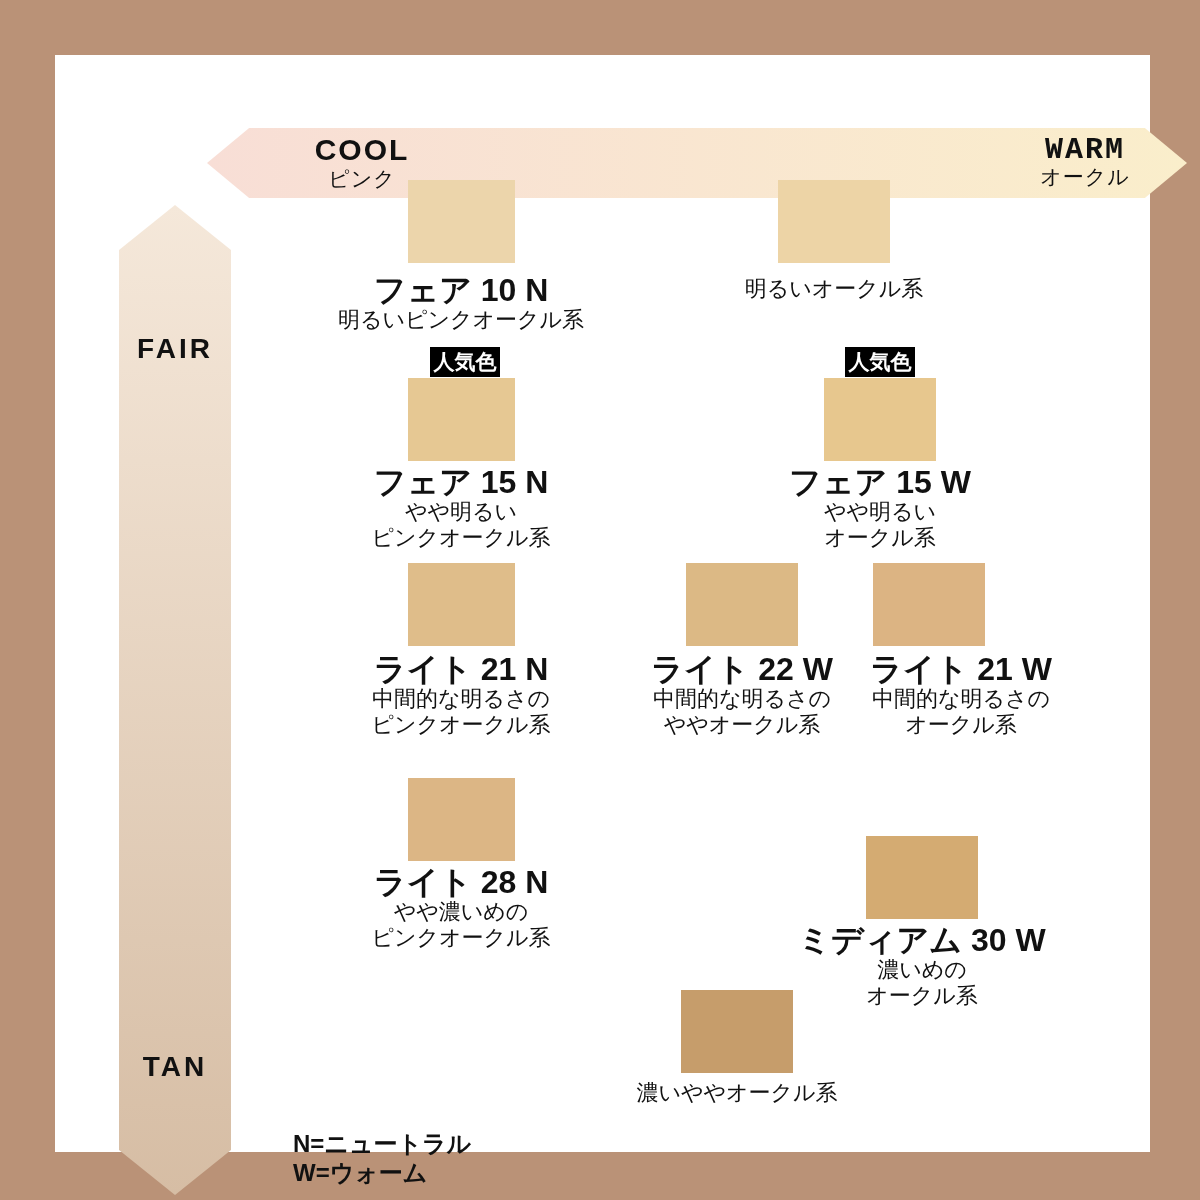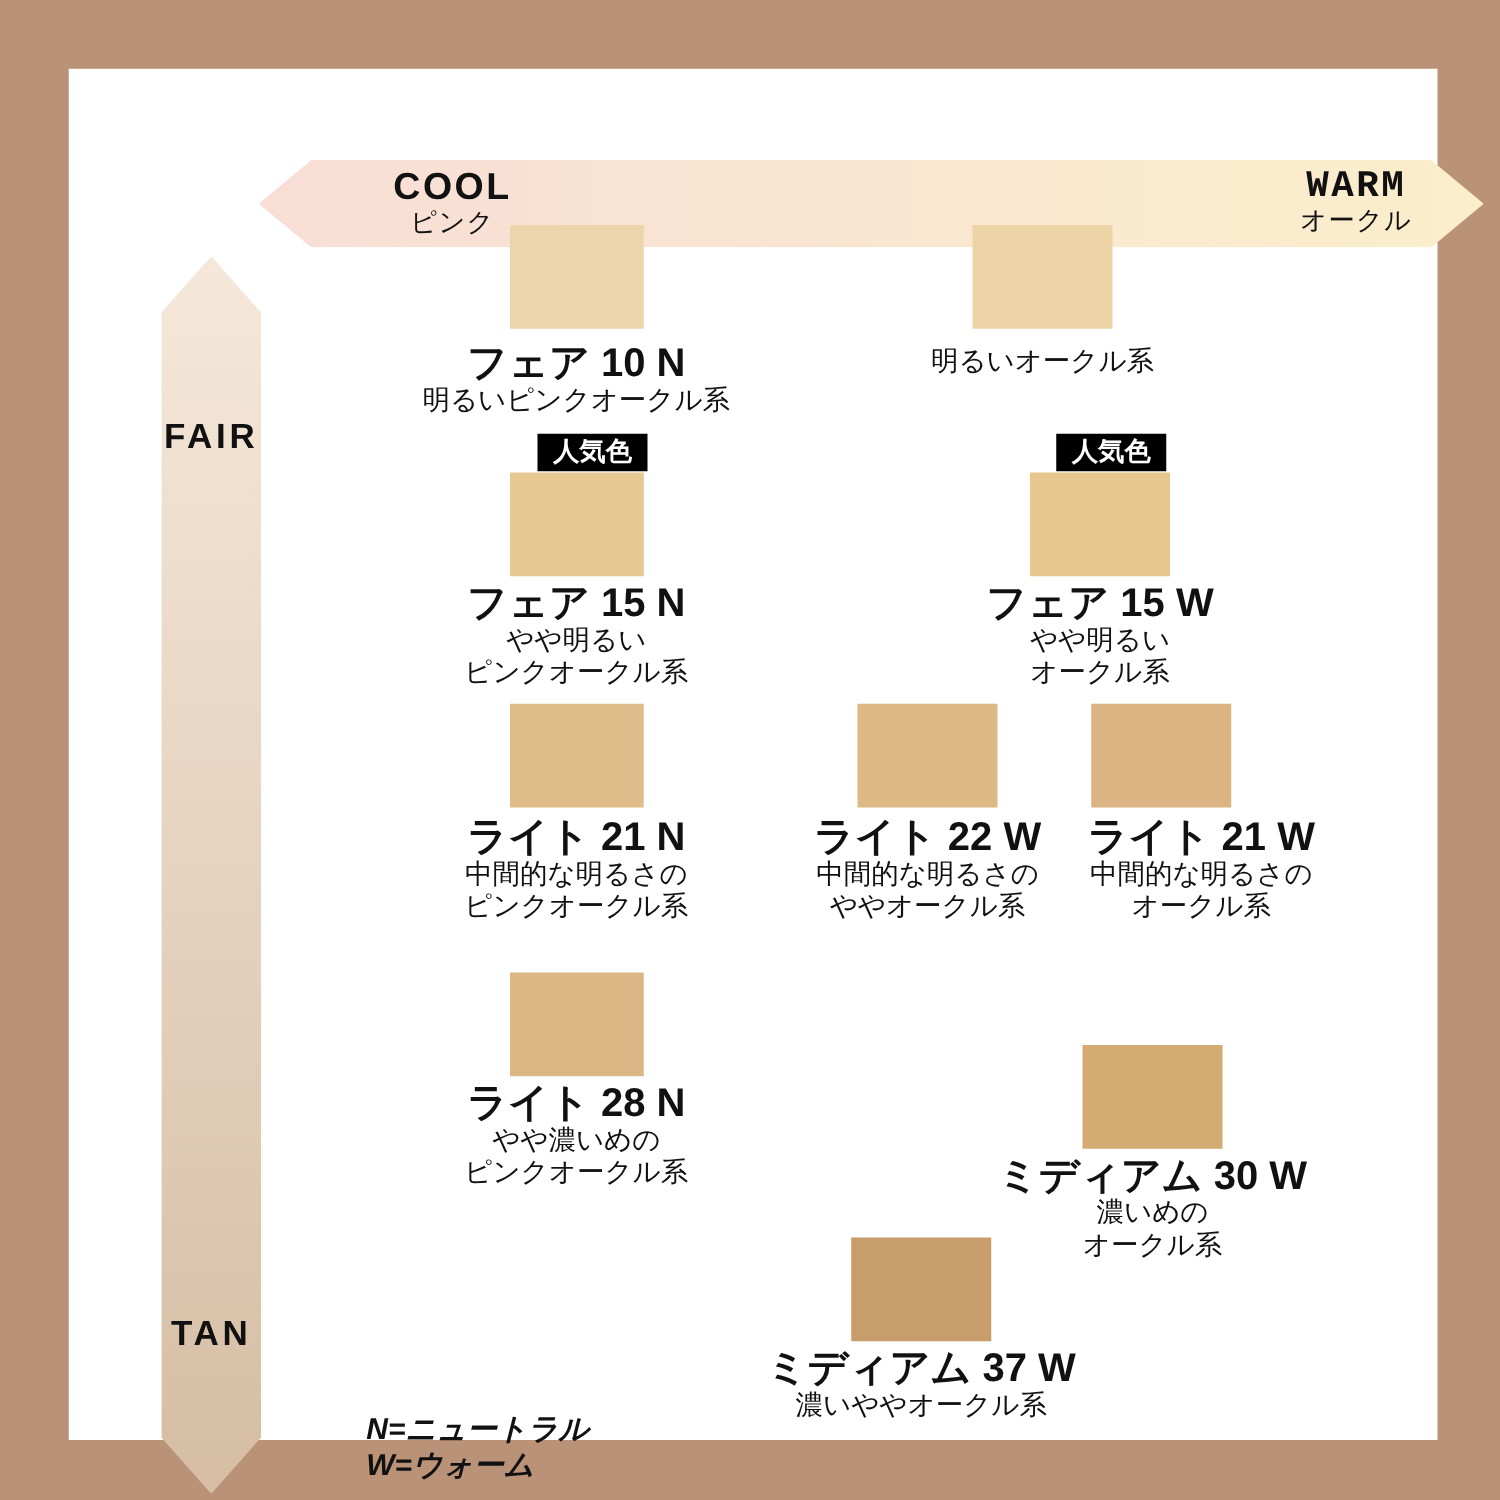--- a/index.html
+++ b/index.html
@@ -25,44 +25,44 @@
     clip-path: polygon(0 50%, 4.3% 0, 95.7% 0, 100% 50%, 95.7% 100%, 4.3% 100%);
   }
   .h-axis-label { position: absolute; width: 220px; text-align: center; top: 5px; }
   .h-axis-label .big { font-size: 30px; font-weight: bold; letter-spacing: 2px; line-height: 34px; }
   .h-axis-label .sub { font-size: 21px; line-height: 24px; letter-spacing: 1px; }
   .h-axis-label.cool { left: 45px; }
   .h-axis-label.warm { left: 768px; font-family: Liberation Mono, monospace; }
   
   .v-arrow {
     position: absolute;
-    left: 74px; top: 150px;
-    width: 80px; height: 990px;
+    left: 64px; top: 150px;
+    width: 112px; height: 990px;
     background: linear-gradient(to bottom, var(--v-top, #f5e8da), var(--v-bottom, #d6bda4));
     clip-path: polygon(50% 0, 100% 4.55%, 100% 95.45%, 50% 100%, 0 95.45%, 0 4.55%);
   }
   .v-axis-label {
     position: absolute; left: 0; width: 100%;
     text-align: center; font-size: 28px; font-weight: bold; letter-spacing: 3px;
   }
   .v-axis-label.fair { top: 128px; }
   .v-axis-label.tan  { top: 846px; }
   .swatch { position: absolute; height: 83px; }
   .shade-label { position: absolute; width: 340px; text-align: center; }
   .shade-label .name { font-size: 32px; font-weight: bold; line-height: 28px; margin-bottom: 3px; }
   .shade-label .desc { font-size: 22px; line-height: 26px; }
   .badge {
-    position: absolute; width: 88px; height: 30px;
+    position: absolute; width: 70px; height: 30px;
     background: var(--badge-bg, #000);
     color: var(--badge-text, #fff);
     font-size: 21px; font-weight: bold;
     text-align: center; line-height: 30px;
   }
   .legend { position: absolute; left: 238px; top: 1074px; }
-  .legend div { font-size: 24px; font-weight: bold; line-height: 29px; font-style: italic; }
+  .legend div { font-size: 24px; font-weight: bold; line-height: 29px; }
 </style>
 </head>
 <body>
 
 <div class="canvas">
   <div class="panel">
 
     <div class="h-arrow">
       <div class="h-axis-label cool">
         <div class="big">COOL</div>
@@ -129,21 +129,20 @@
       <div class="name">ライト 28 N</div>
       <div class="desc">やや濃いめの</div>
       <div class="desc">ピンクオークル系</div>
     </div>
     <div class="shade-label" style="left:697px; top:871px;">
       <div class="name">ミディアム 30 W</div>
       <div class="desc">濃いめの</div>
       <div class="desc">オークル系</div>
     </div>
     <div class="shade-label" style="left:512px; top:1025px;">
-      <div class="name">ミディアム 37 W</div>
       <div class="desc">濃いややオークル系</div>
     </div>
 
     <div class="legend">
       <div>N=ニュートラル</div>
       <div>W=ウォーム</div>
     </div>
 
   </div>
 </div>

